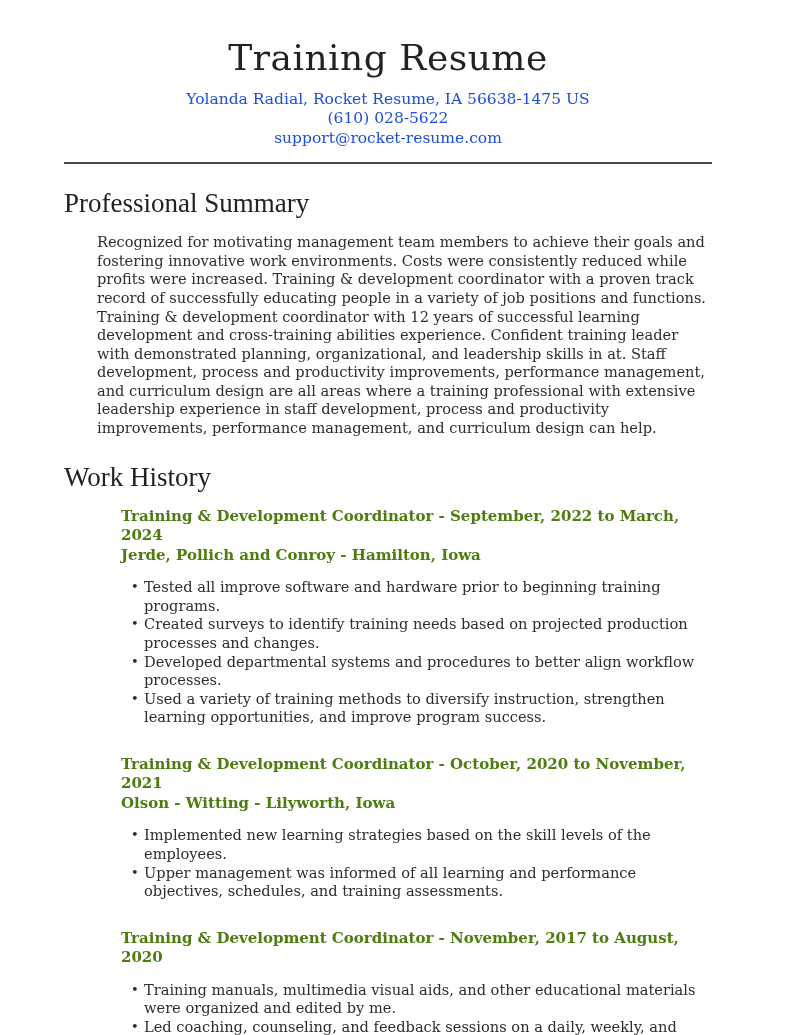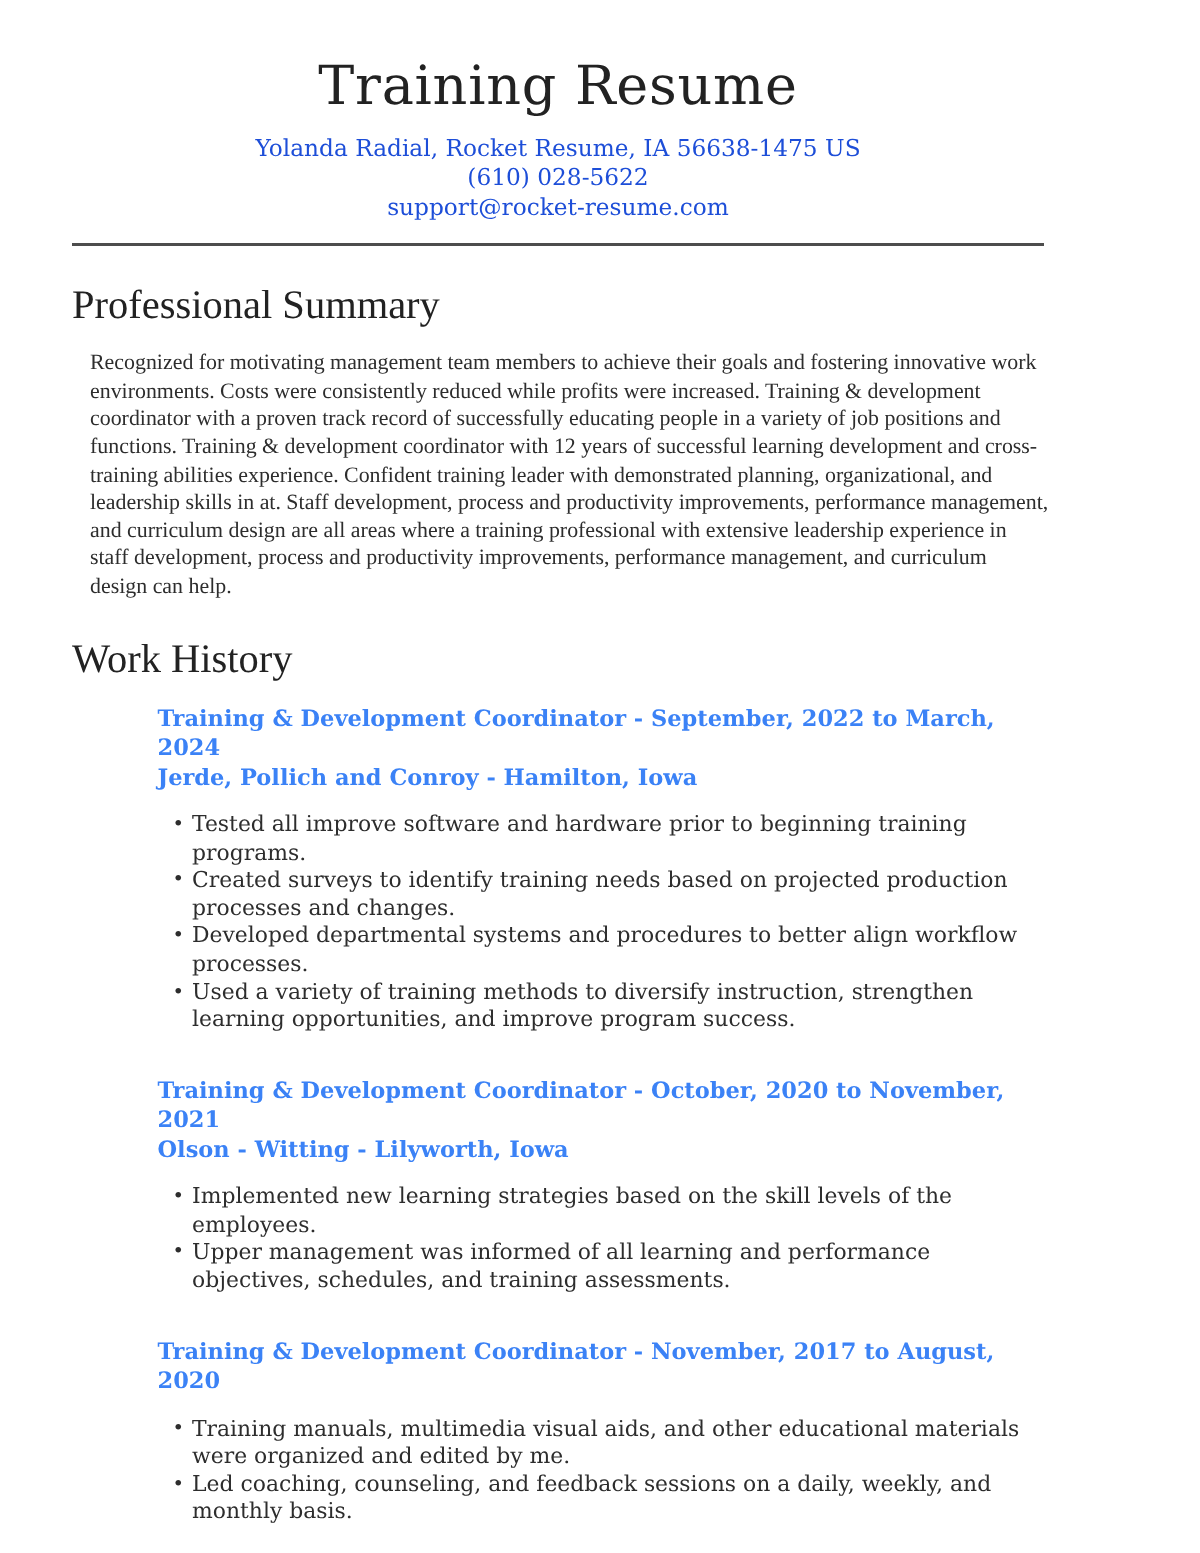--- a/index.html
+++ b/index.html
@@ -1,39 +1,39 @@
 <!DOCTYPE html>
 <html><head>
 <meta charset="utf-8">
 <style>
   html,body{margin:0;padding:0;}
   body{
     width:800px;height:1035px;overflow:hidden;background:#ffffff;
     font-family:"DejaVu Serif","Liberation Serif",serif;
     color:#2d2d2d;
   }
-  .page{width:744px;height:1035px;overflow:hidden;}
+  .page{width:744px;height:1035px;overflow:hidden;padding-left:16px;}
   
   .header{text-align:center;}
   .resume-title{
     font-size:36px;font-weight:500;letter-spacing:.5px;color:#222;
     margin:38px 0 12px;line-height:1.1;
   }
   .contact{font-size:15.5px;line-height:19.5px;color:#1d4ed8;}
   .rule{border-top:2px solid #4d4d4d;margin:14px 48px 0 48px;height:0;}
   
   h2.section-heading{
     font-size:27px;font-weight:500;color:#222;
     margin:24px 48px 14px 48px;line-height:1.15;font-family:Liberation Serif, serif;
   }
-  .indent{margin-left:60px;margin-right:45px;font-family:Liberation Serif, serif;}
+  .indent{margin-left:81px;margin-right:45px;}
   .body-text{font-size:14.6px;line-height:18.6px;margin-top:0;margin-bottom:0;}
   
   .job{margin:0 45px 28px 105px;}
-  .job-head{font-weight:700;font-size:15px;line-height:19.5px;color:#3b82f6;}
+  .job-head{font-weight:700;font-size:15px;line-height:19.5px;color:#4d7c0f;}
   ul.bullets{list-style:none;margin:13px 0 0 0;padding:0 0 0 23px;}
   ul.bullets li{
     font-size:14.6px;line-height:18.6px;position:relative;
   }
   ul.bullets li::before{
     content:"\2022";position:absolute;left:-13px;font-size:13px;
   }
 </style>
 </head>
 <body>

